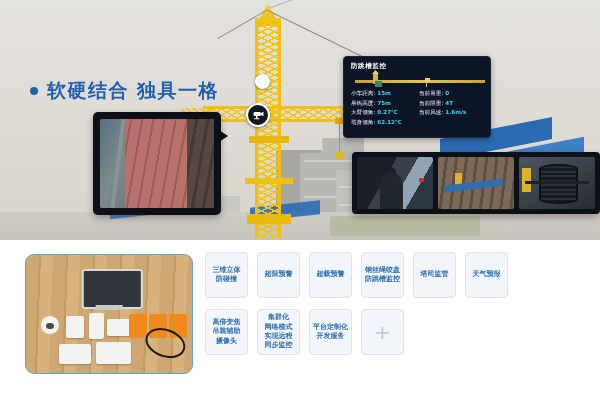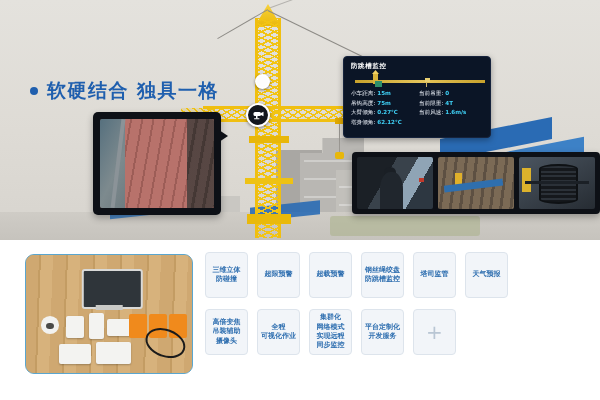--- a/index.html
+++ b/index.html
@@ -332,20 +332,19 @@
       <div class="tag-row">
         <div class="tag">三维立体<br>防碰撞</div>
         <div class="tag">超限预警</div>
         <div class="tag">超载预警</div>
         <div class="tag">钢丝绳绞盘<br>防跳槽监控</div>
         <div class="tag">塔司监管</div>
         <div class="tag">天气预报</div>
       </div>
       <div class="tag-row">
         <div class="tag">高倍变焦<br>吊装辅助<br>摄像头</div>
-        <div class="tag">全程<br>可视化作业</div>
         <div class="tag">集群化<br>网络模式<br>实现远程<br>同步监控</div>
         <div class="tag">平台定制化<br>开发服务</div>
         <div class="tag plus">+</div>
       </div>
     </div>
   </div>
 </div>
 
 </body></html>

